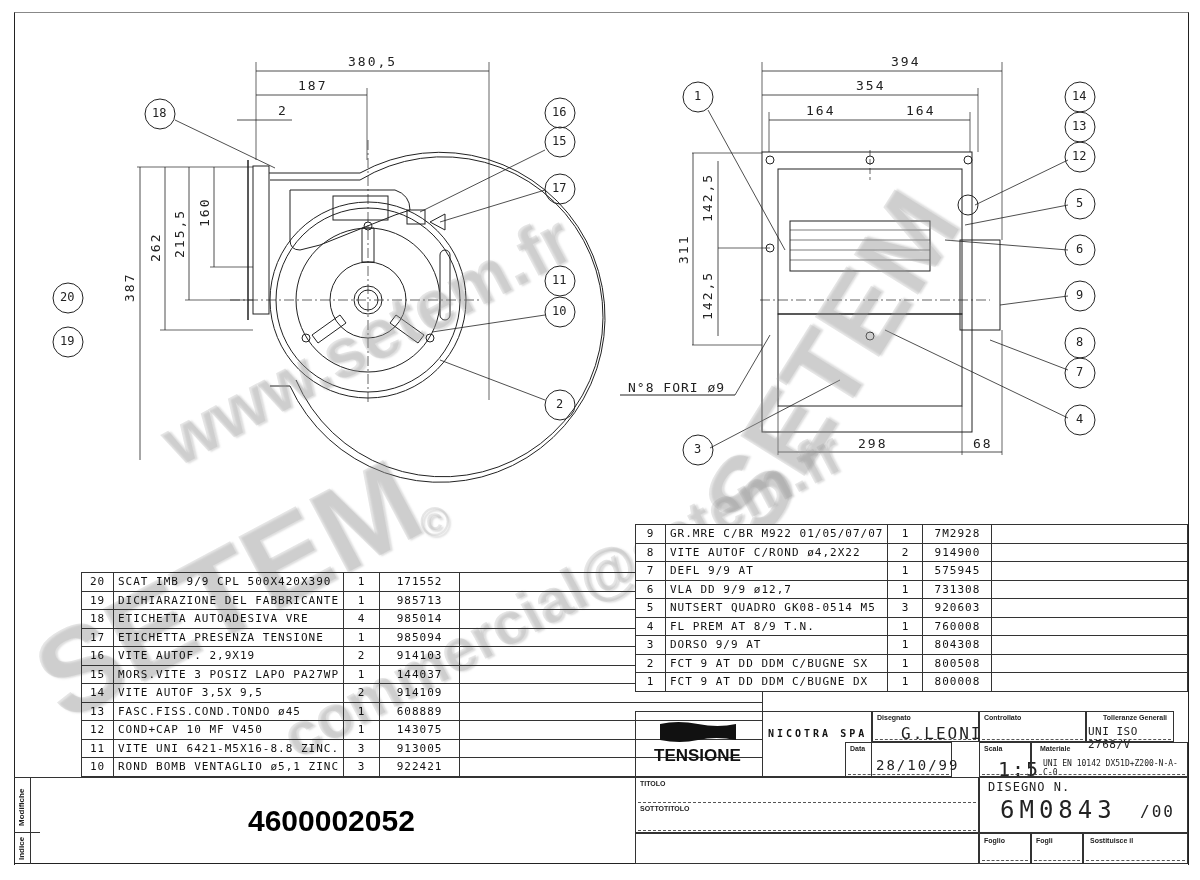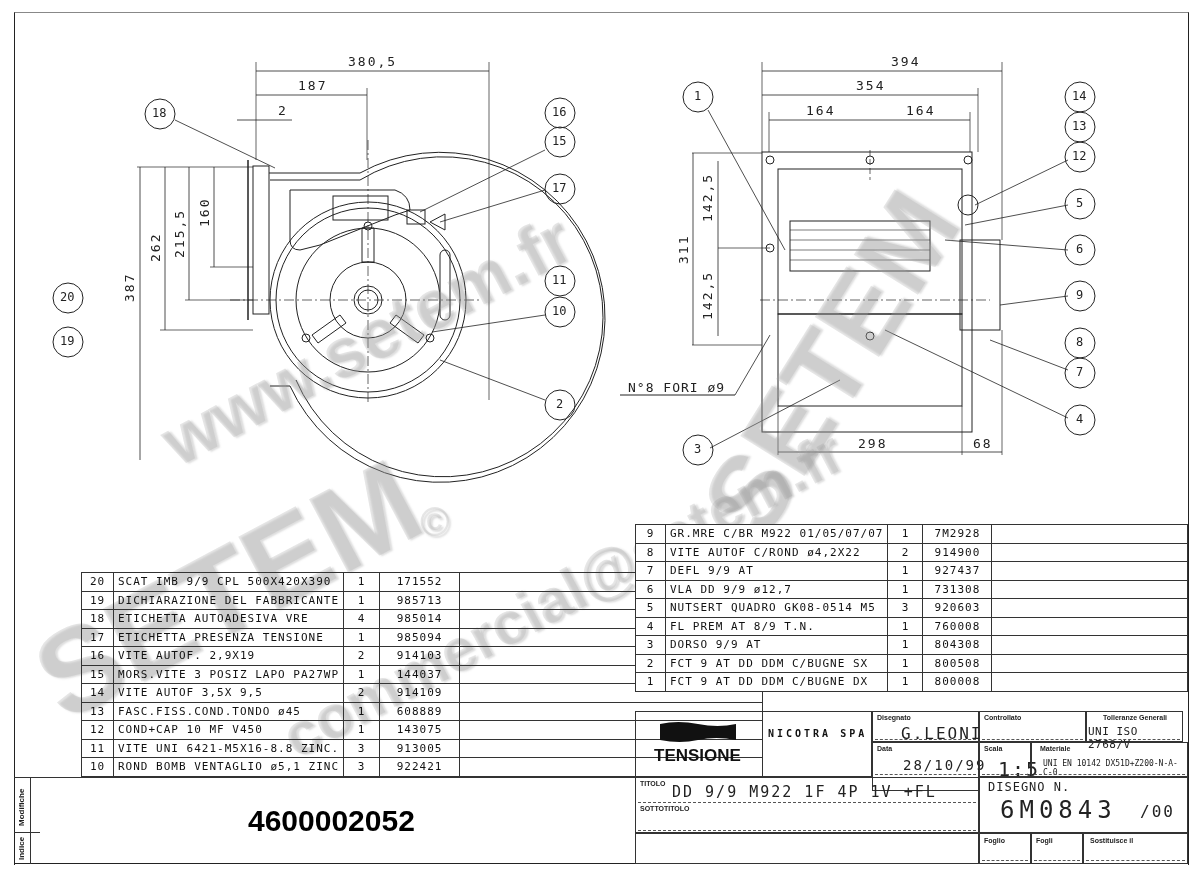--- a/index.html
+++ b/index.html
@@ -313,21 +313,21 @@
         <td class="pos">8</td>
         <td>VITE AUTOF C/ROND ø4,2X22</td>
         <td class="qta">2</td>
         <td class="code">914900</td>
         <td></td>
       </tr>
     <tr>
         <td class="pos">7</td>
         <td>DEFL 9/9 AT</td>
         <td class="qta">1</td>
-        <td class="code">927437</td>
+        <td class="code">575945</td>
         <td></td>
       </tr>
     <tr>
         <td class="pos">6</td>
         <td>VLA DD 9/9 ø12,7</td>
         <td class="qta">1</td>
         <td class="code">731308</td>
         <td></td>
       </tr>
     <tr>
@@ -381,45 +381,44 @@
   <div class="tb" style="left:872px;top:711px;width:107px;height:31px;">
     <span class="lbl" style="left:4px;top:2px;">Disegnato</span>
     <span class="val" style="left:28px;top:12px;font-size:16px;">G.LEONI</span>
     <div class="dash" style="left:2px;right:2px;top:27px;"></div>
   </div>
   <div class="tb" style="left:979px;top:711px;width:107px;height:31px;">
     <span class="lbl" style="left:4px;top:2px;">Controllato</span>
     <span class="val" style="left:10px;top:12px;font-size:13px;"></span>
     <div class="dash" style="left:2px;right:2px;top:27px;"></div>
   </div>
-  <div class="tb" style="left:1086px;top:711px;width:97px;height:31px;">
+  <div class="tb" style="left:1086px;top:711px;width:88px;height:31px;">
     <span class="lbl" style="left:16px;top:2px;">Tolleranze Generali</span>
     <span class="val" style="left:1px;top:13px;font-size:11px;letter-spacing:0.5px;">UNI ISO 2768/V</span>
     <div class="dash" style="left:2px;right:2px;top:27px;"></div>
   </div>
 
-  <div class="tb" style="left:872px;top:742px;width:107px;height:49px;">
+  <div class="tb" style="left:845px;top:742px;width:107px;height:35px;">
     <span class="lbl" style="left:4px;top:2px;">Data</span>
     <span class="val" style="left:30px;top:14px;font-size:14px;">28/10/99</span>
     <div class="dash" style="left:2px;right:2px;top:31px;"></div>
   </div>
   <div class="tb" style="left:979px;top:742px;width:52px;height:35px;">
     <span class="lbl" style="left:4px;top:2px;">Scala</span>
     <span class="val" style="left:18px;top:14px;font-size:20px;">1:5</span>
     <div class="dash" style="left:2px;right:2px;top:31px;"></div>
   </div>
   <div class="tb" style="left:1031px;top:742px;width:157px;height:35px;">
     <span class="lbl" style="left:8px;top:2px;">Materiale</span>
     <span class="val" style="left:11px;top:16px;font-size:8px;letter-spacing:0;">UNI EN 10142 DX51D+Z200-N-A-C-0</span>
     <div class="dash" style="left:2px;right:2px;top:31px;"></div>
   </div>
 
   <div class="tb" style="left:635px;top:777px;width:344px;height:56px;">
     <span class="lbl" style="left:4px;top:2px;">TITOLO</span>
-    <span class="val" style="left:36px;top:5px;font-size:15px;letter-spacing:2px;">DD 9/9 M922 1F 4P 1V +FL</span>
     <div class="dash" style="left:2px;right:2px;top:24px;"></div>
     <span class="lbl" style="left:4px;top:27px;">SOTTOTITOLO</span>
     <div class="dash" style="left:2px;right:2px;top:52px;"></div>
   </div>
   <div class="tb" style="left:979px;top:777px;width:209px;height:56px;">
     <span class="val" style="left:8px;top:2px;font-size:12px;letter-spacing:1px;">DISEGNO N.</span>
     <span class="val" style="left:20px;top:18px;font-size:24px;letter-spacing:5px;">6M0843</span>
     <span class="val" style="left:160px;top:24px;font-size:16px;letter-spacing:2px;">/00</span>
   </div>
 

